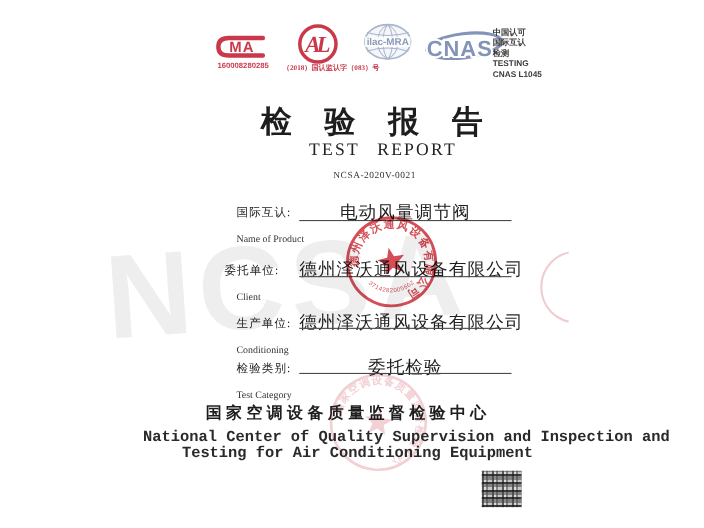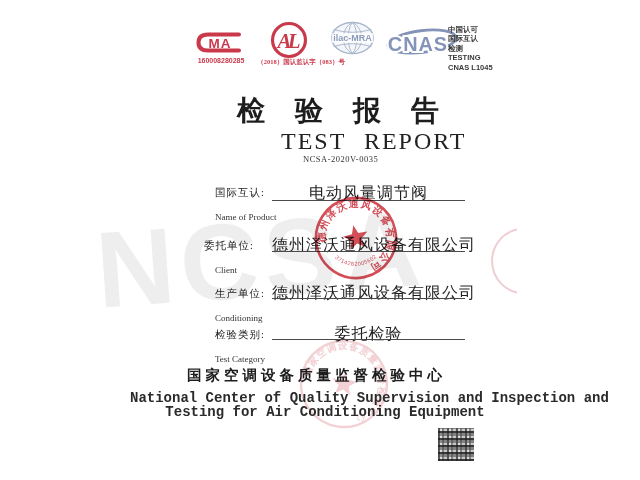--- a/index.html
+++ b/index.html
@@ -16,21 +16,21 @@
   .cma-num{left:190px;top:57px;width:62px;text-align:center;font-size:7px;
     color:#c9394a;font-family:"Liberation Sans",sans-serif;font-weight:bold;}
   .cal-num{left:246px;top:58px;width:110px;text-align:center;font-size:6.5px;
     color:#c9394a;font-weight:bold;}
   .accr{left:448px;top:25px;font-family:Liberation Sans, sans-serif;
     font-weight:bold;font-size:7.5px;line-height:9.4px;color:#3a3a3a;}
 
   
   .title-zh{left:237px;top:92px;font-size:28px;font-weight:bold;letter-spacing:30px;
     white-space:nowrap;color:#1d1d1d;}
-  .title-en{left:281px;top:128px;font-size:24px;letter-spacing:2px;word-spacing:10px;
+  .title-en{left:281px;top:128px;font-size:16px;letter-spacing:2px;word-spacing:10px;
     color:#222;white-space:nowrap;}
   .report-no{left:303px;top:154px;font-size:8.5px;letter-spacing:.5px;color:#333;}
 
   
   .lbl-zh{font-size:10.5px;color:#222;letter-spacing:1px;}
   .lbl-en{font-size:9px;color:#333;margin-top:13px;}
   .fld-line{width:193px;border-top:1px solid #4a4a4a;height:0;}
   .fld-val{left:272px;width:193px;text-align:center;font-size:16px;color:#1f1f1f;
     letter-spacing:1px;white-space:nowrap;}
 
@@ -89,21 +89,21 @@
 <div class="abs accr">
   <div>中国认可</div>
   <div>国际互认</div>
   <div>检测</div>
   <div>TESTING</div>
   <div>CNAS L1045</div>
 </div>
 
 <div class="abs title-zh">检验报告</div>
 <div class="abs title-en">TEST REPORT</div>
-<div class="abs report-no">NCSA-2020V-0035</div>
+<div class="abs report-no">NCSA-2020V-0021</div>
 
 <div class="abs lbl-zh" style="left:215px;top:186px">国际互认:</div>
 <div class="abs lbl-en" style="left:215px;top:199px">Name of Product</div>
 <div class="abs fld-val" style="top:183px">电动风量调节阀</div>
 <div class="abs fld-line" style="left:272px;top:200px"></div>
 
 <div class="abs lbl-zh" style="left:204px;top:239px">委托单位:</div>
 <div class="abs lbl-en" style="left:215px;top:252px">Client</div>
 <div class="abs fld-val" style="top:235px">德州泽沃通风设备有限公司</div>
 <div class="abs fld-line" style="left:272px;top:251px"></div>

